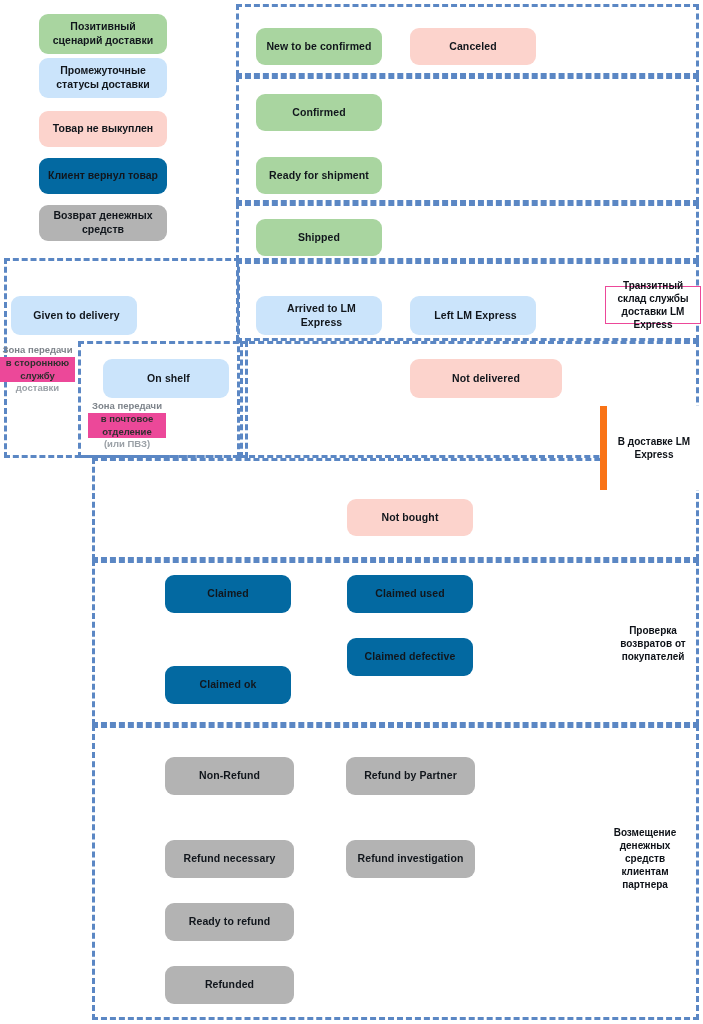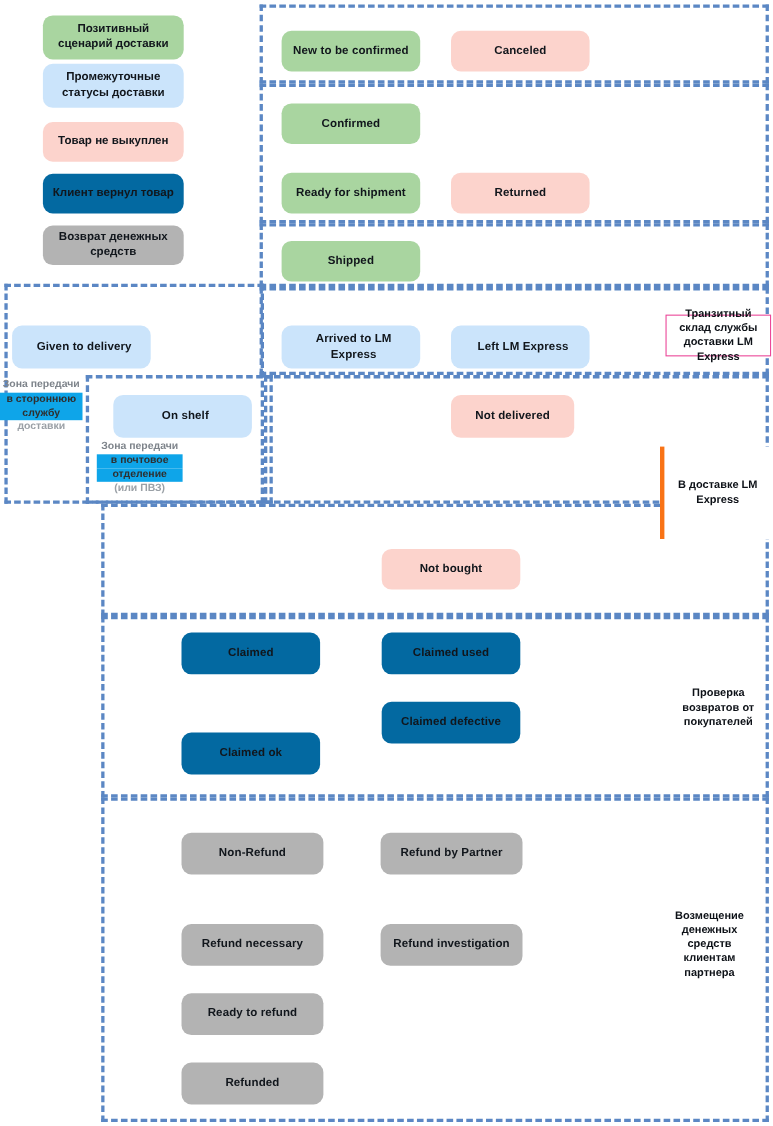--- a/index.html
+++ b/index.html
@@ -84,21 +84,21 @@
     position:absolute;
     box-sizing:border-box;
     text-align:center;
     font-size:9.5px;
     font-weight:bold;
     line-height:1.35;
     color:#2b2b2b;
   }
   .zone-label .band{
     display:block;
-    background:#0ea5e9;
+    background:#ec4899;
     color:#2f2f2f;
   }
   .zone-label .faded{
     display:block;
     color:#9aa0a6;
   }
   .zone-label .faded-top{
     display:block;
     color:#7d838a;
   }
@@ -132,34 +132,33 @@
   <div class="legend-box c-gray" style="left:39px; top:205px; width:128px; height:36px;">Возврат денежных средств</div>
 
   <div class="node c-green" style="left:256px; top:28px; width:126px; height:37px;">New to be confirmed</div>
 
   <div class="node c-pink" style="left:410px; top:28px; width:126px; height:37px;">Canceled</div>
 
   <div class="node c-green" style="left:256px; top:94px; width:126px; height:37px;">Confirmed</div>
 
   <div class="node c-green" style="left:256px; top:157px; width:126px; height:37px;">Ready for shipment</div>
 
-  <div class="node c-pink" style="left:410px; top:157px; width:126px; height:37px;">Returned</div>
 
   <div class="node c-green" style="left:256px; top:219px; width:126px; height:37px;">Shipped</div>
 
   <div class="node c-blue" style="left:11px;  top:296px; width:126px; height:39px;">Given to delivery</div>
 
   <div class="node c-blue" style="left:256px; top:296px; width:126px; height:39px;">Arrived to LM Express</div>
 
   <div class="node c-blue" style="left:410px; top:296px; width:126px; height:39px;">Left LM Express</div>
 
   <div class="node c-blue" style="left:103px; top:359px; width:126px; height:39px;">On shelf</div>
 
 
-  <div class="node c-pink" style="left:410px; top:359px; width:112px; height:39px;">Not delivered</div>
+  <div class="node c-pink" style="left:410px; top:359px; width:152px; height:39px;">Not delivered</div>
 
 
   <div class="node c-pink" style="left:347px; top:499px; width:126px; height:37px;">Not bought</div>
 
   <div class="node c-purple" style="left:165px; top:575px; width:126px; height:38px;">Claimed</div>
 
   <div class="node c-purple" style="left:347px; top:575px; width:126px; height:38px;">Claimed used</div>
 
   <div class="node c-purple" style="left:347px; top:638px; width:126px; height:38px;">Claimed defective</div>
 
@@ -172,21 +171,21 @@
   <div class="node c-gray" style="left:165px; top:840px; width:129px; height:38px;">Refund necessary</div>
 
   <div class="node c-gray" style="left:346px; top:840px; width:129px; height:38px;">Refund investigation</div>
 
   <div class="node c-gray" style="left:165px; top:903px; width:129px; height:38px;">Ready to refund</div>
 
   <div class="node c-gray" style="left:165px; top:966px; width:129px; height:38px;">Refunded</div>
 
   <div class="annot framed" style="left:605px; top:286px; width:96px; height:38px;">Транзитный склад службы доставки LM Express</div>
 
-  <div class="annot plain" style="left:600px; top:406px; width:101px; height:84px; border-left:4px solid #f97316;">В доставке LM Express</div>
+  <div class="annot plain" style="left:600px; top:406px; width:101px; height:84px; border-left:7px solid #f97316;">В доставке LM Express</div>
 
   <div class="annot plain" style="left:611px; top:601px; width:84px; height:84px;">Проверка возвратов от покупателей</div>
 
   <div class="annot plain" style="left:598px; top:816px; width:94px; height:84px;">Возмещение денежных средств клиентам партнера</div>
 
   <div class="zone-label" style="left:0px; top:344px; width:75px;">
     <span class="faded-top">Зона передачи</span>
     <span class="band">в стороннюю</span>
     <span class="band">службу</span>
     <span class="faded">доставки</span>

